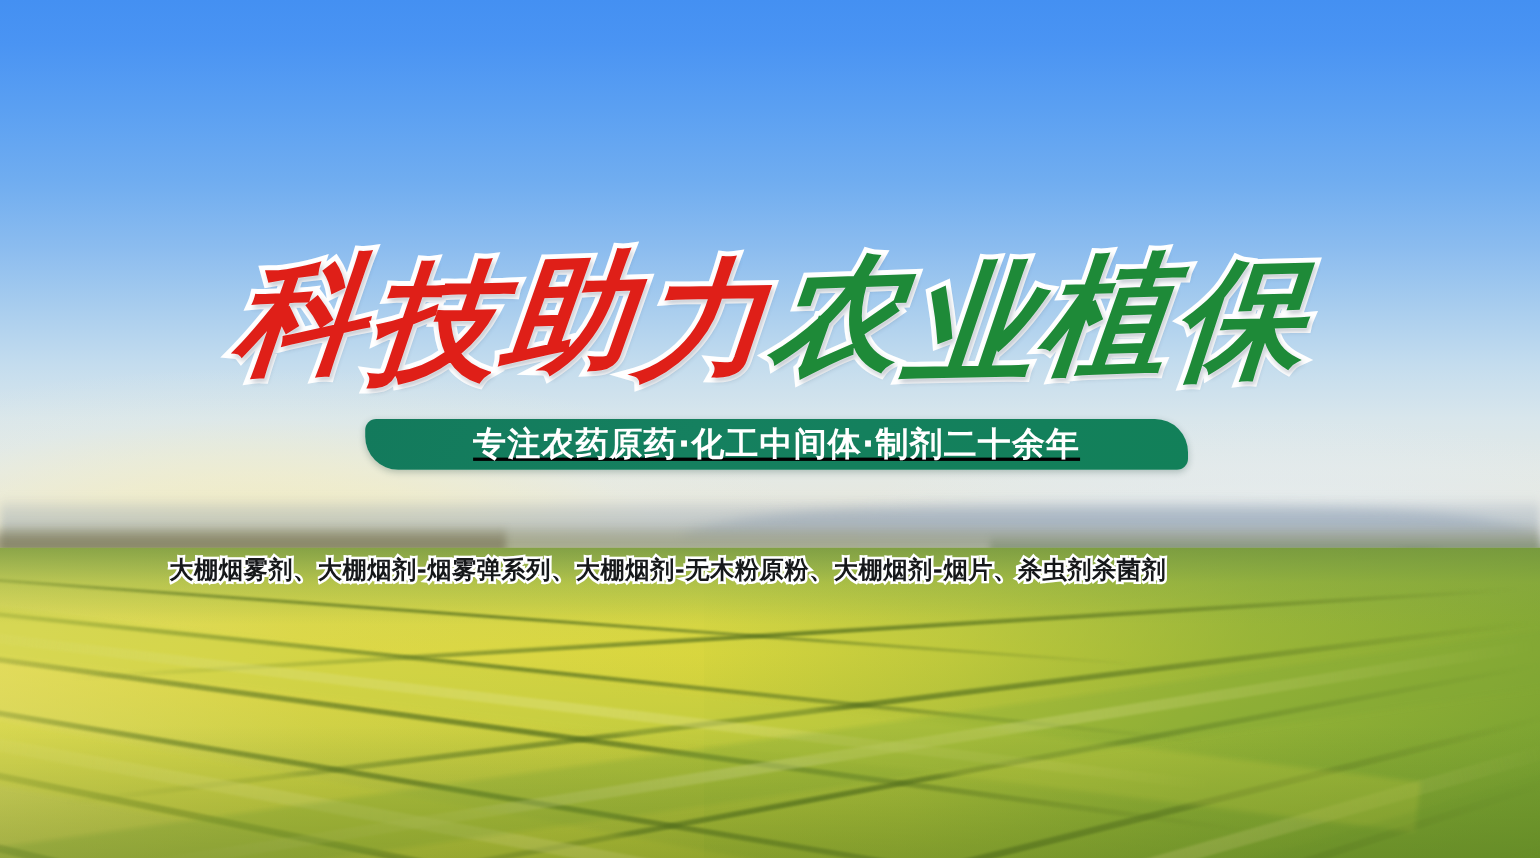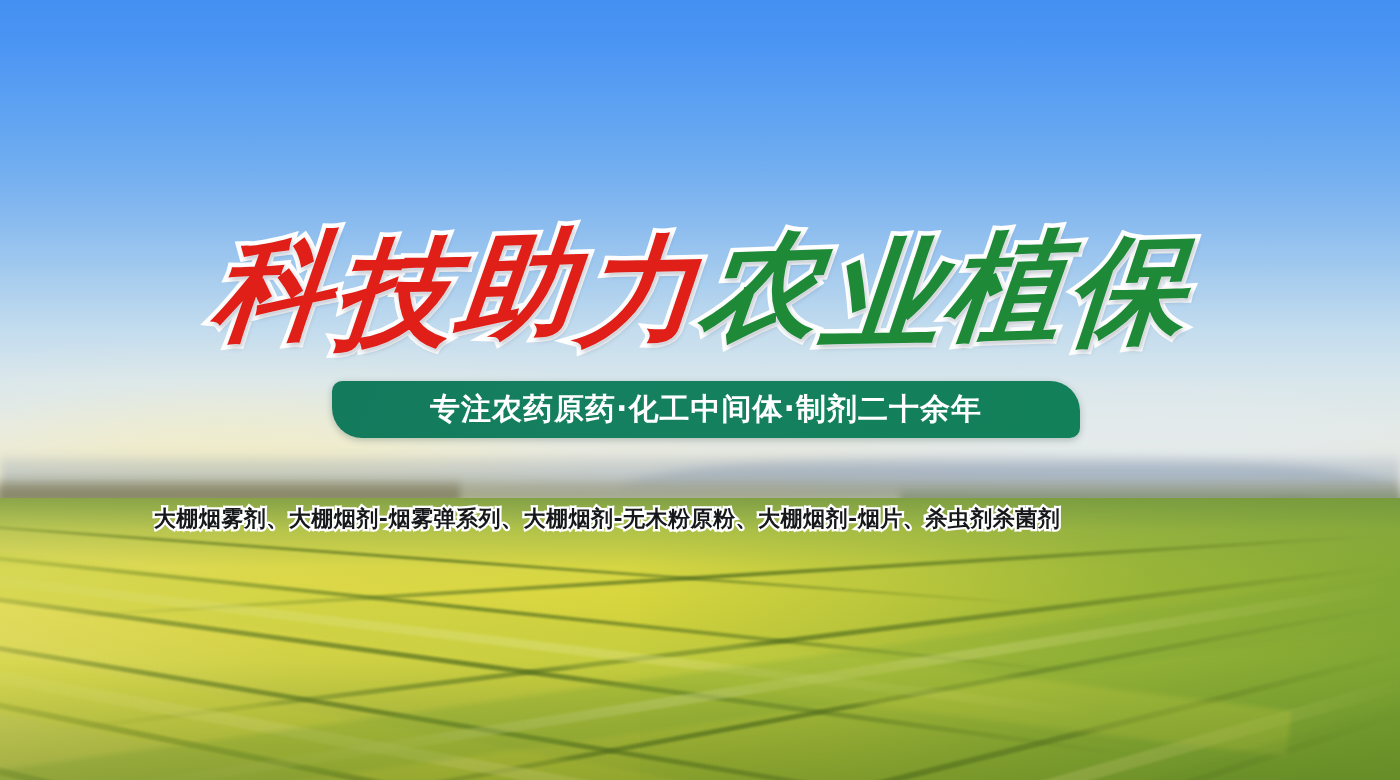--- a/index.html
+++ b/index.html
@@ -208,25 +208,26 @@
   .hl-char:nth-child(3){transform:skewX(-8deg) rotate(-2deg)   translateY(0px);}
   .hl-char:nth-child(4){transform:skewX(-6deg) rotate(-1deg)   translateY(6px);}
   .hl-char:nth-child(5){transform:skewX(-8deg) rotate(-2deg)   translateY(1px);}
   .hl-char:nth-child(6){transform:skewX(-6deg) rotate(-1deg)   translateY(9px);}
   .hl-char:nth-child(7){transform:skewX(-8deg) rotate(-2deg)   translateY(2px);}
   .hl-char:nth-child(8){transform:skewX(-6deg) rotate(-1.5deg) translateY(5px);}
 
   
   .subtitle-bar{
     position:absolute;left:332px;top:381px;
-    width:748px;height:57px;
+    width:748px;height:46px;
     background:linear-gradient(115deg,#137a5c 0%,#15805f 40%,#128059 100%);
     border-radius:10px 30px 10px 30px;
     display:flex;align-items:center;justify-content:center;
     box-shadow:0 2px 7px rgba(20,60,50,.28);
+    text-decoration:underline;
   }
   .subtitle-text{
     color:#ffffff;
     font-family:"DejaVu Sans","Liberation Sans",sans-serif;
     font-size:30px;
     font-weight:700;
     letter-spacing:1px;
     white-space:nowrap;
   }
 

